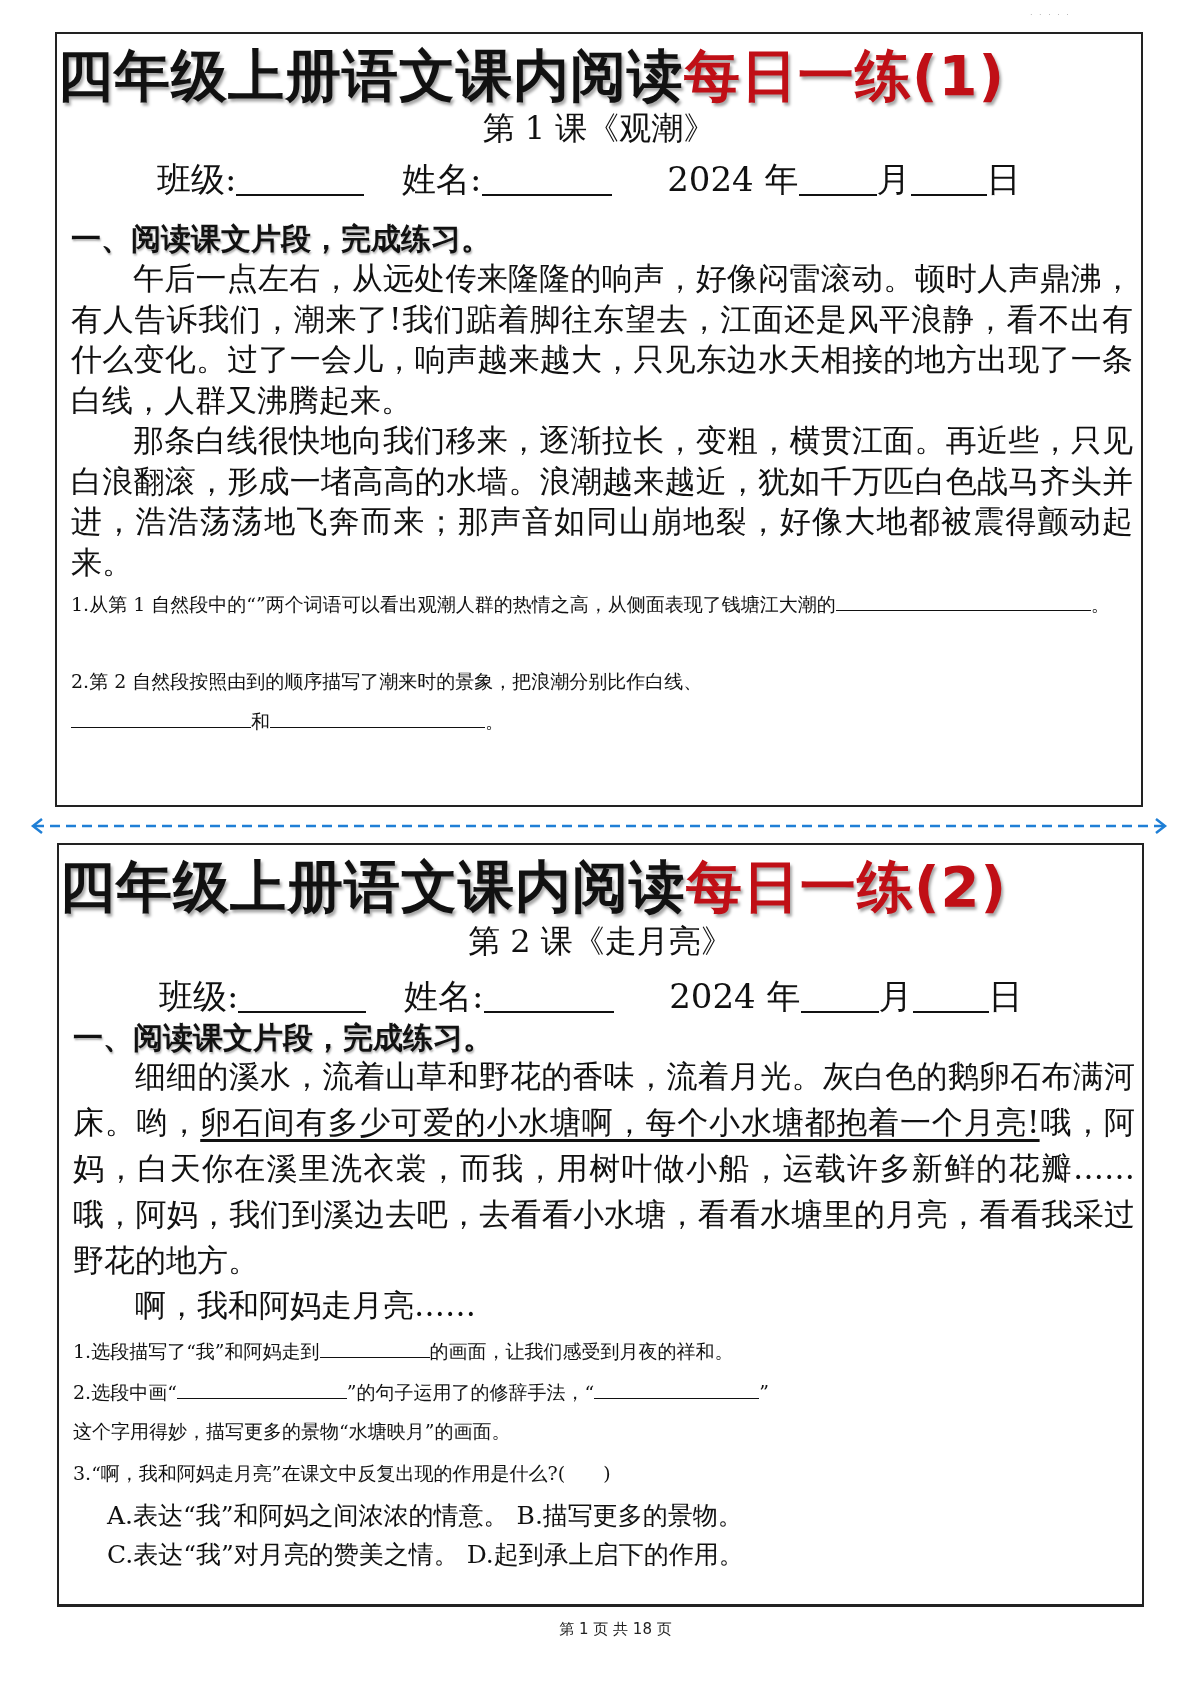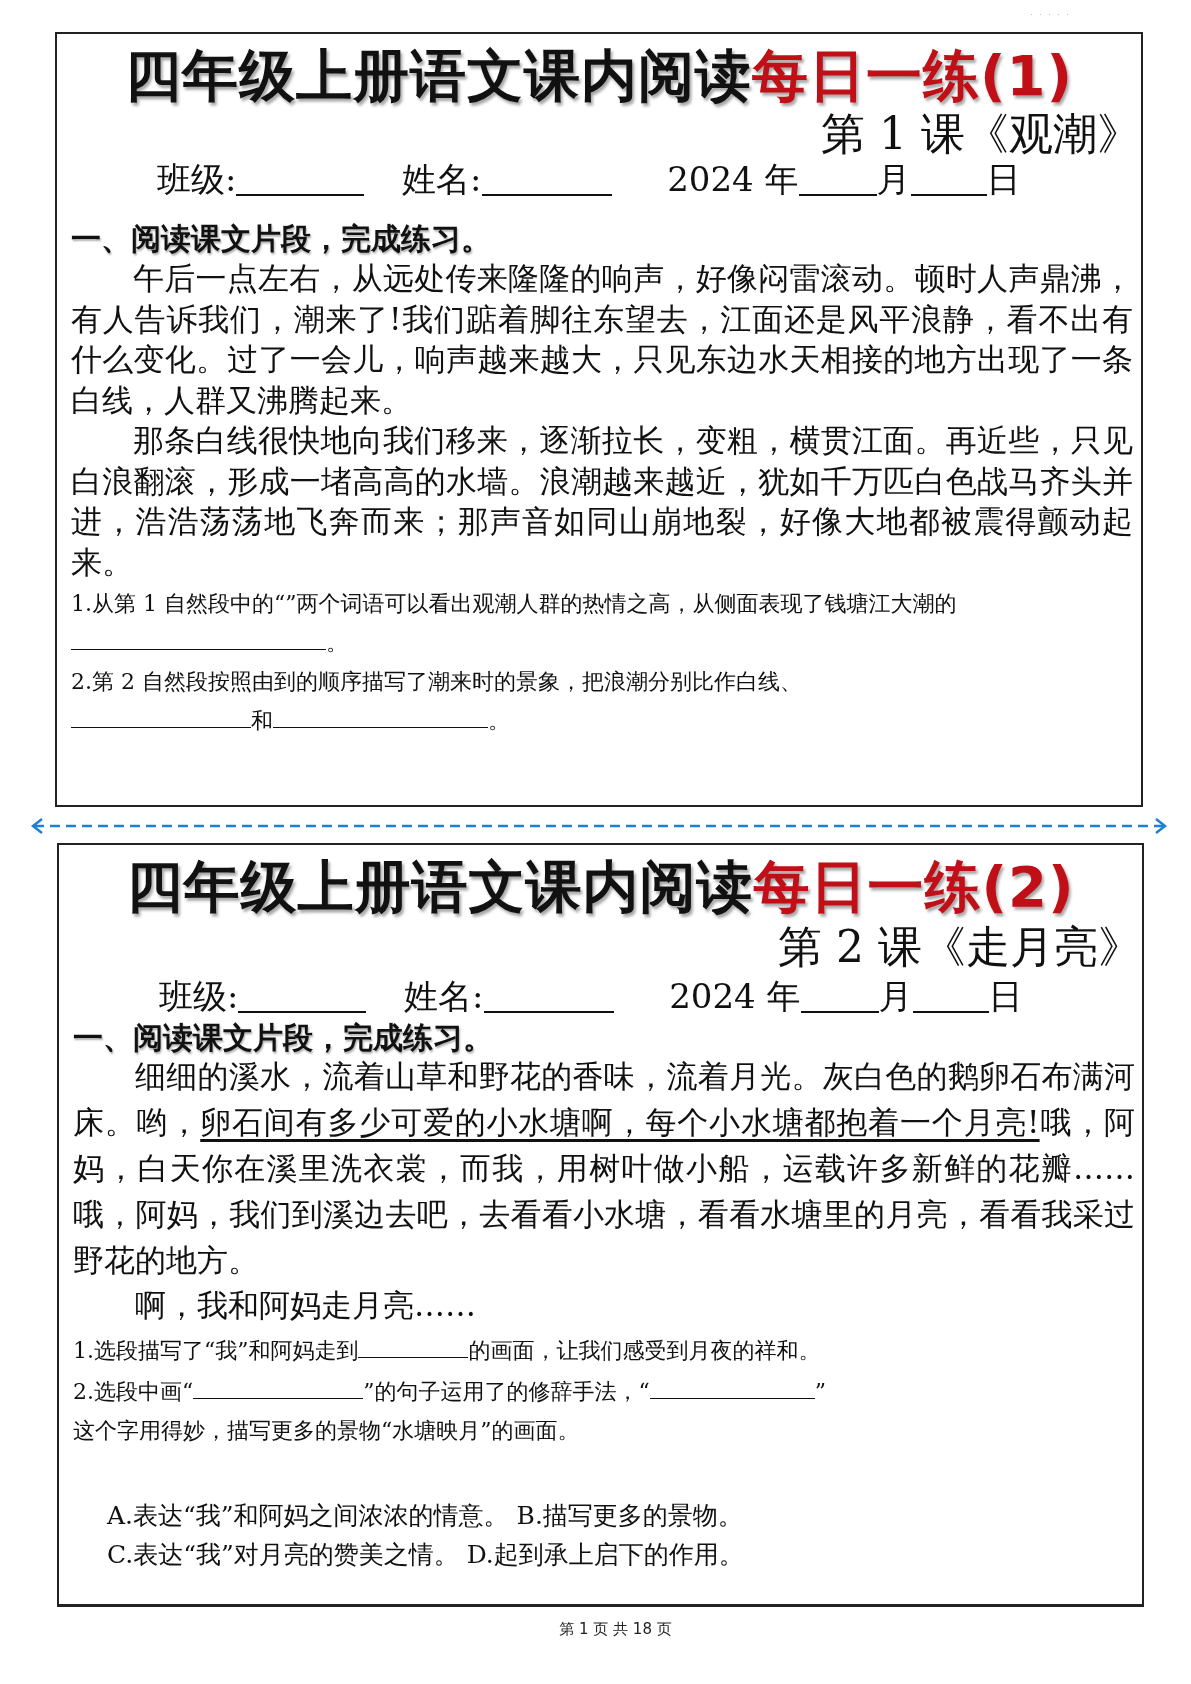--- a/index.html
+++ b/index.html
@@ -3,37 +3,37 @@
   <meta charset="utf-8">
   <style>
     html, body { margin: 0; padding: 0; background: #ffffff; }
     body { width: 1191px; height: 1684px; position: relative; overflow: hidden;
            font-family: "DejaVu Serif", "Liberation Serif", serif; color: #111; }
     .header-mark { position: absolute; top: 10px; left: 1030px; width: 100px; height: 6px;
                    font-size: 8px; color: #999; letter-spacing: 2px; overflow: hidden; }
     .box { position: absolute; border: 2px solid #222; box-sizing: border-box; background: #fff; }
     .box1 { left: 55px; top: 32px; width: 1088px; height: 775px; }
     .box2 { left: 57px; top: 843px; width: 1087px; height: 764px; border-width: 2px 2px 3px 2px; }
-    .title { position: absolute; left: 0; width: 100%; text-align: center;
+    .title { position: absolute; left: 0; width: 100%; text-align: left;
              font-family: "DejaVu Sans", "Liberation Sans", sans-serif; font-weight: bold;
              font-size: 56px; letter-spacing: 1px; line-height: 1;
              text-shadow: 2px 3px 3px rgba(0,0,0,0.35); white-space: nowrap; }
     .title .red { color: #c00f16; }
-    .subtitle { position: absolute; left: 0; width: 100%; text-align: right; font-size: 44px;
+    .subtitle { position: absolute; left: 0; width: 100%; text-align: center; font-size: 32px;
                 line-height: 1; white-space: nowrap; }
     .info { position: absolute; left: 100px; font-size: 34px; line-height: 1; white-space: nowrap; }
     .info .blank { display: inline-block; border-bottom: 2px solid #111; vertical-align: bottom; height: 30px; }
     .section { position: absolute; left: 14px; font-family: "DejaVu Sans", "Liberation Sans", sans-serif;
                font-size: 30px; font-weight: bold; line-height: 1; white-space: nowrap;
                text-shadow: 1px 2px 2px rgba(0,0,0,0.3); }
     .para { position: absolute; left: 14px; width: 1062px; font-size: 31px; line-height: 40.5px;
             text-align: justify; text-indent: 2em; margin: 0; }
     .para2 { line-height: 46px; }
     .u { text-decoration: underline; text-underline-offset: 6px; }
-    .q { position: absolute; left: 14px; width: 1066px; font-size: 22px; line-height: 39px; margin: 0; }
+    .q { position: absolute; left: 14px; width: 1066px; font-size: 19px; line-height: 39px; margin: 0; }
     .q .line { display: inline-block; border-bottom: 1.5px solid #111; height: 26px; vertical-align: baseline; }
     .opt { position: absolute; left: 48px; font-size: 25px; line-height: 1; white-space: nowrap; }
     .divider { position: absolute; left: 30px; top: 817px; width: 1138px; height: 18px; }
     .footer { position: absolute; top: 1620px; left: 0; width: 100%; text-align: center;
               font-family: "DejaVu Sans", "Liberation Sans", sans-serif; font-size: 15px; color: #222; margin-left: 20px; }
   </style>
 </head>
 <body>
 
 <div class="header-mark">·  ·  ·  ·  ·</div>
@@ -81,17 +81,18 @@
   </div>
   <div class="section" style="top:178px;">一、阅读课文片段，完成练习。</div>
   <p class="para para2" style="top:208px;"><span>细细的溪水，流着山草和野花的香味，流着月光。灰白色的鹅卵石布满河床。哟，</span><span class="u">卵石间有多少可爱的小水塘啊，每个小水塘都抱着一个月亮!</span><span>哦，阿妈，白天你在溪里洗衣裳，而我，用树叶做小船，运载许多新鲜的花瓣……哦，阿妈，我们到溪边去吧，去看看小水塘，看看水塘里的月亮，看看我采过野花的地方。</span></p>
   <p class="para" style="top:440px;">啊，我和阿妈走月亮……</p>
   <p class="q" style="top:486px;">
     <span>1.选段描写了“我”和阿妈走到</span><span class="line" style="width:110px;"></span><span>的画面，让我们感受到月夜的祥和。</span>
   </p>
   <p class="q" style="top:527px;">
     <span>2.选段中画“</span><span class="line" style="width:170px;"></span><span>”的句子运用了的修辞手法，“</span><span class="line" style="width:165px;"></span><span>”</span><br><span>这个字用得妙，描写更多的景物“水塘映月”的画面。</span>
   </p>
+  <p class="q" style="top:609px;">3.“啊，我和阿妈走月亮”在课文中反复出现的作用是什么?(　　)</p>
   <div class="opt" style="top:658px;">A.表达“我”和阿妈之间浓浓的情意。 B.描写更多的景物。</div>
   <div class="opt" style="top:697px;">C.表达“我”对月亮的赞美之情。 D.起到承上启下的作用。</div>
 </div>
 
 <div class="footer">第 1 页 共 18 页</div>
 
 </body></html>

